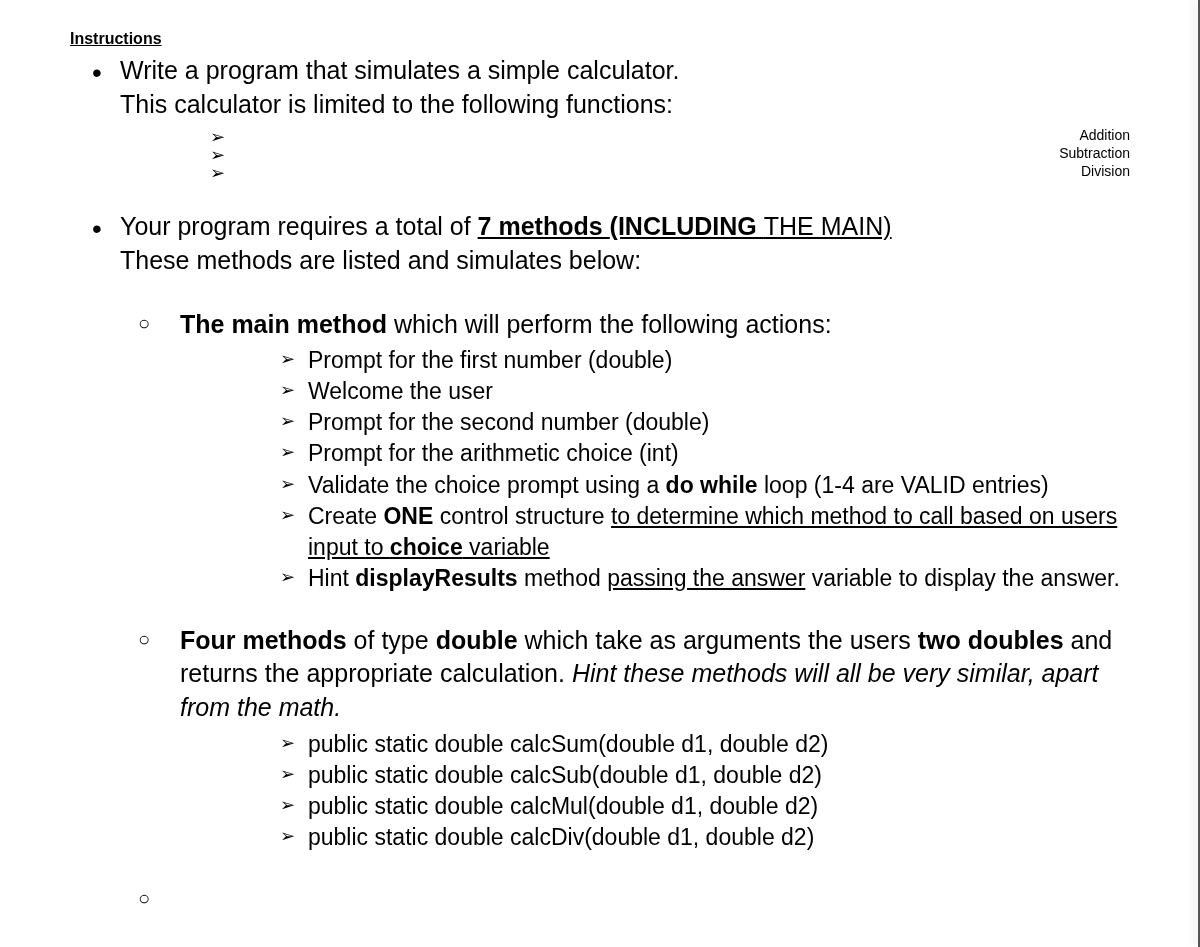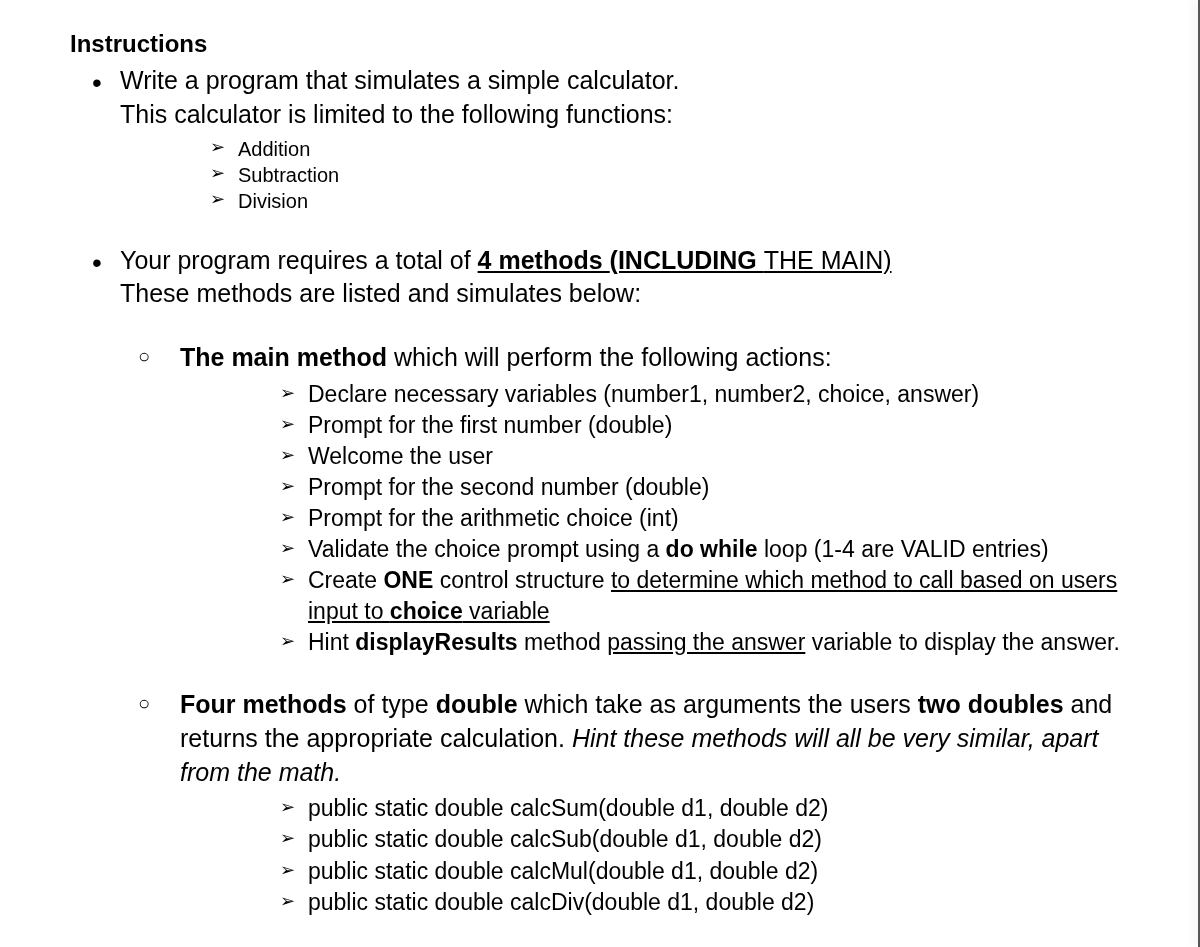--- a/index.html
+++ b/index.html
@@ -19,22 +19,23 @@
     .page-edge {
       position: absolute;
       right: 0;
       top: 0;
       bottom: 0;
       width: 2px;
       background: #555;
       box-shadow: -3px 0 8px rgba(0,0,0,0.15);
     }
     .heading {
-      font-size: 24px;
+      font-size: 16px;
       font-weight: bold;
+      text-decoration: underline;
       margin-bottom: 6px;
     }
     ul.top-bullets {
       list-style: none;
       padding-left: 50px;
     }
     ul.top-bullets > li {
       position: relative;
       font-size: 25px;
       line-height: 1.35;
@@ -47,23 +48,24 @@
       top: 0;
       font-size: 28px;
     }
     ul.arrow-sub {
       list-style: none;
       padding-left: 90px;
       margin-top: 4px;
     }
     ul.arrow-sub > li {
       position: relative;
-      font-size: 20px;
+      font-size: 14px;
       line-height: 1.3;
       padding-left: 28px;
+      text-align: right;
     }
     ul.arrow-sub > li::before {
       content: "➢";
       position: absolute;
       left: 0;
       top: 0;
       font-size: 18px;
     }
     ul.circle-sub {
       list-style: none;
@@ -119,29 +121,28 @@
     <span>Write a program that simulates a simple calculator.</span><br>
     <span>This calculator is limited to the following functions:</span>
     <ul class="arrow-sub">
       <li>Addition</li>
       <li>Subtraction</li>
       <li>Division</li>
     </ul>
   </li>
 
   <li>
-    <span>Your program requires a total of </span><span class="b u">4 methods </span><span class="b u">(INCLUDING </span><span class="u">THE MAIN)</span><br>
+    <span>Your program requires a total of </span><span class="b u">7 methods </span><span class="b u">(INCLUDING </span><span class="u">THE MAIN)</span><br>
     <span>These methods are listed and simulates below:</span>
 
     <ul class="circle-sub">
 
       <li>
         <span class="b">The main method</span><span> which will perform the following actions:</span>
         <ul class="arrow-deep">
-          <li>Declare necessary variables (number1, number2, choice, answer)</li>
           <li>Prompt for the first number (double)</li>
           <li>Welcome the user</li>
           <li>Prompt for the second number (double)</li>
           <li>Prompt for the arithmetic choice (int)</li>
           <li>
             <span>Validate the choice prompt using a </span><span class="b">do while</span><span> loop (1-4 are VALID entries)</span>
           </li>
           <li>
             <span>Create </span><span class="b">ONE</span><span> control structure </span><span class="u">to determine which method to call based on users input to </span><span class="u b">choice</span><span class="u"> variable</span>
           </li>

